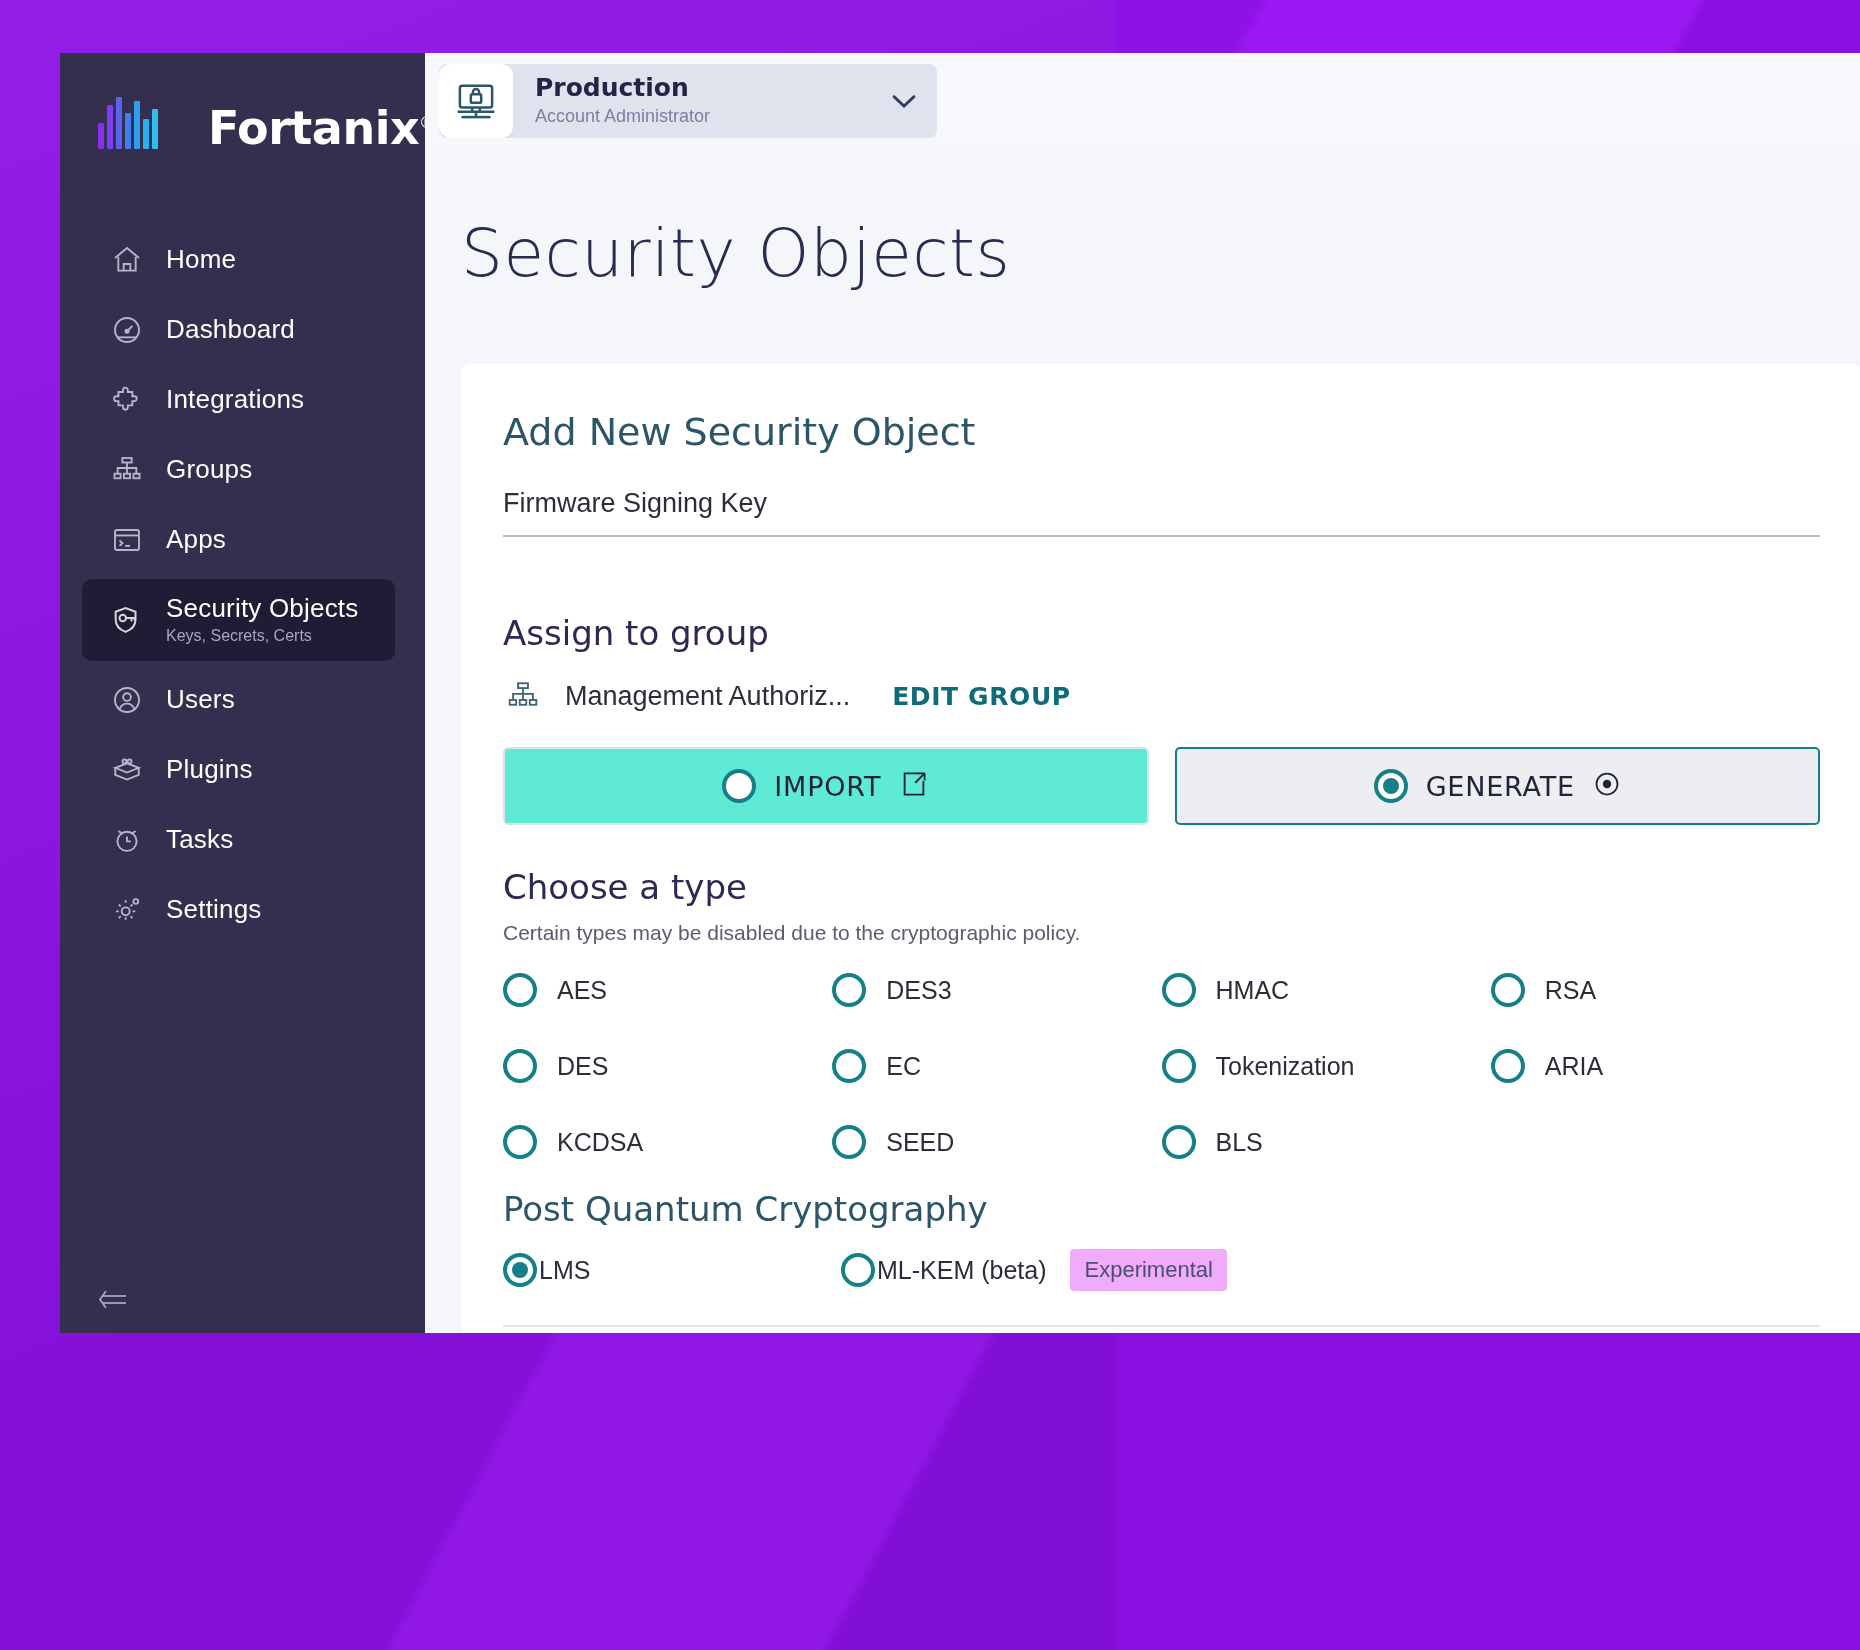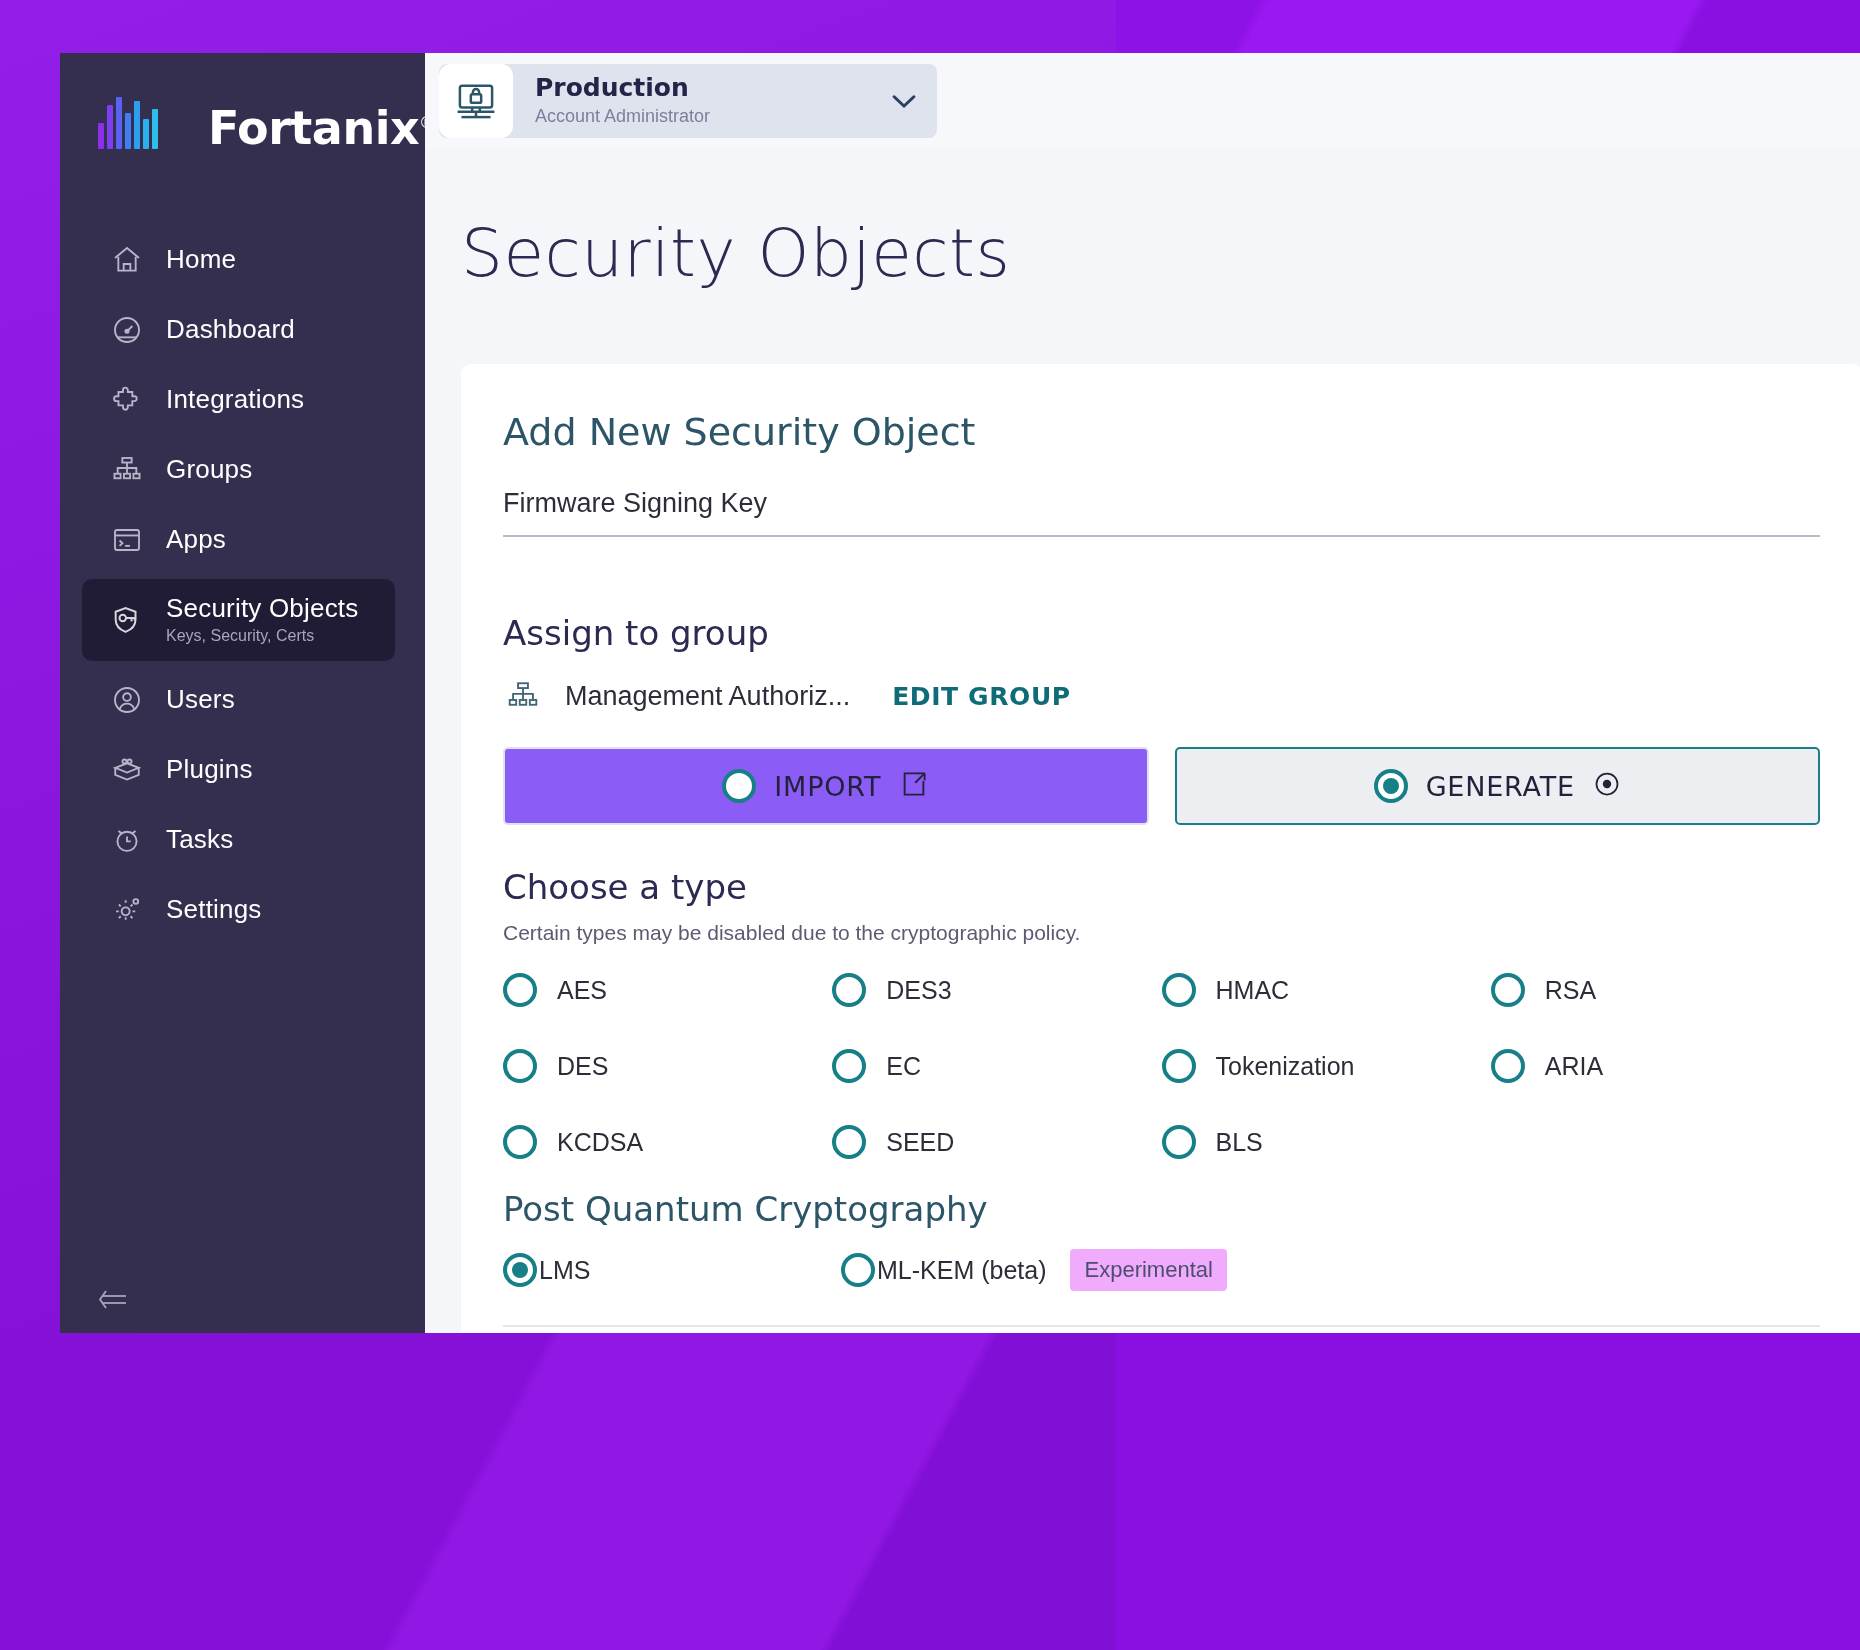--- a/index.html
+++ b/index.html
@@ -301,21 +301,21 @@
   }
   .toggle-btn {
     flex: 1;
     height: 78px;
     border: 2px solid #dfe2ec;
     border-radius: 5px;
     display: flex;
     align-items: center;
     justify-content: center;
     gap: 18px;
-    background: #8b5cf6;
+    background: #5eead4;
     cursor: pointer;
     box-sizing: border-box;
   }
   .toggle-btn.selected {
     border-color: #167f88;
     background: #eceef1;
   }
   .toggle-label {
     font-size: 27px;
     color: #22223a;
@@ -491,21 +491,21 @@
           <svg width="34" height="34" viewBox="0 0 24 24" fill="none" stroke="#ffffff" stroke-width="1.4">
               <path d="M4 6.2 11 3.6l7 2.6v5.6c0 4.1-2.9 7-7 8.6-4.1-1.6-7-4.5-7-8.6V6.2Z"></path>
               <circle cx="9" cy="10.6" r="2.3"></circle>
               <path d="M11.2 10.6h6.3"></path>
               <path d="M15.2 10.6v2.4"></path>
               <path d="M17.4 10.6v1.8"></path>
             </svg>
         </span>
         <span class="nav-text">
           <span class="nav-label">Security Objects</span>
-          <span class="nav-sub">Keys, Security, Certs</span>
+          <span class="nav-sub">Keys, Secrets, Certs</span>
         </span>
       </div>
 
       <div class="nav-item">
         <span class="nav-icon">
           <svg width="32" height="32" viewBox="0 0 24 24" fill="none" stroke="#d6d3e3" stroke-width="1.4">
               <circle cx="12" cy="12" r="9"></circle>
               <circle cx="12" cy="9.8" r="2.9"></circle>
               <path d="M6.6 18.6c1-2.6 3-3.9 5.4-3.9s4.4 1.3 5.4 3.9"></path>
             </svg>

